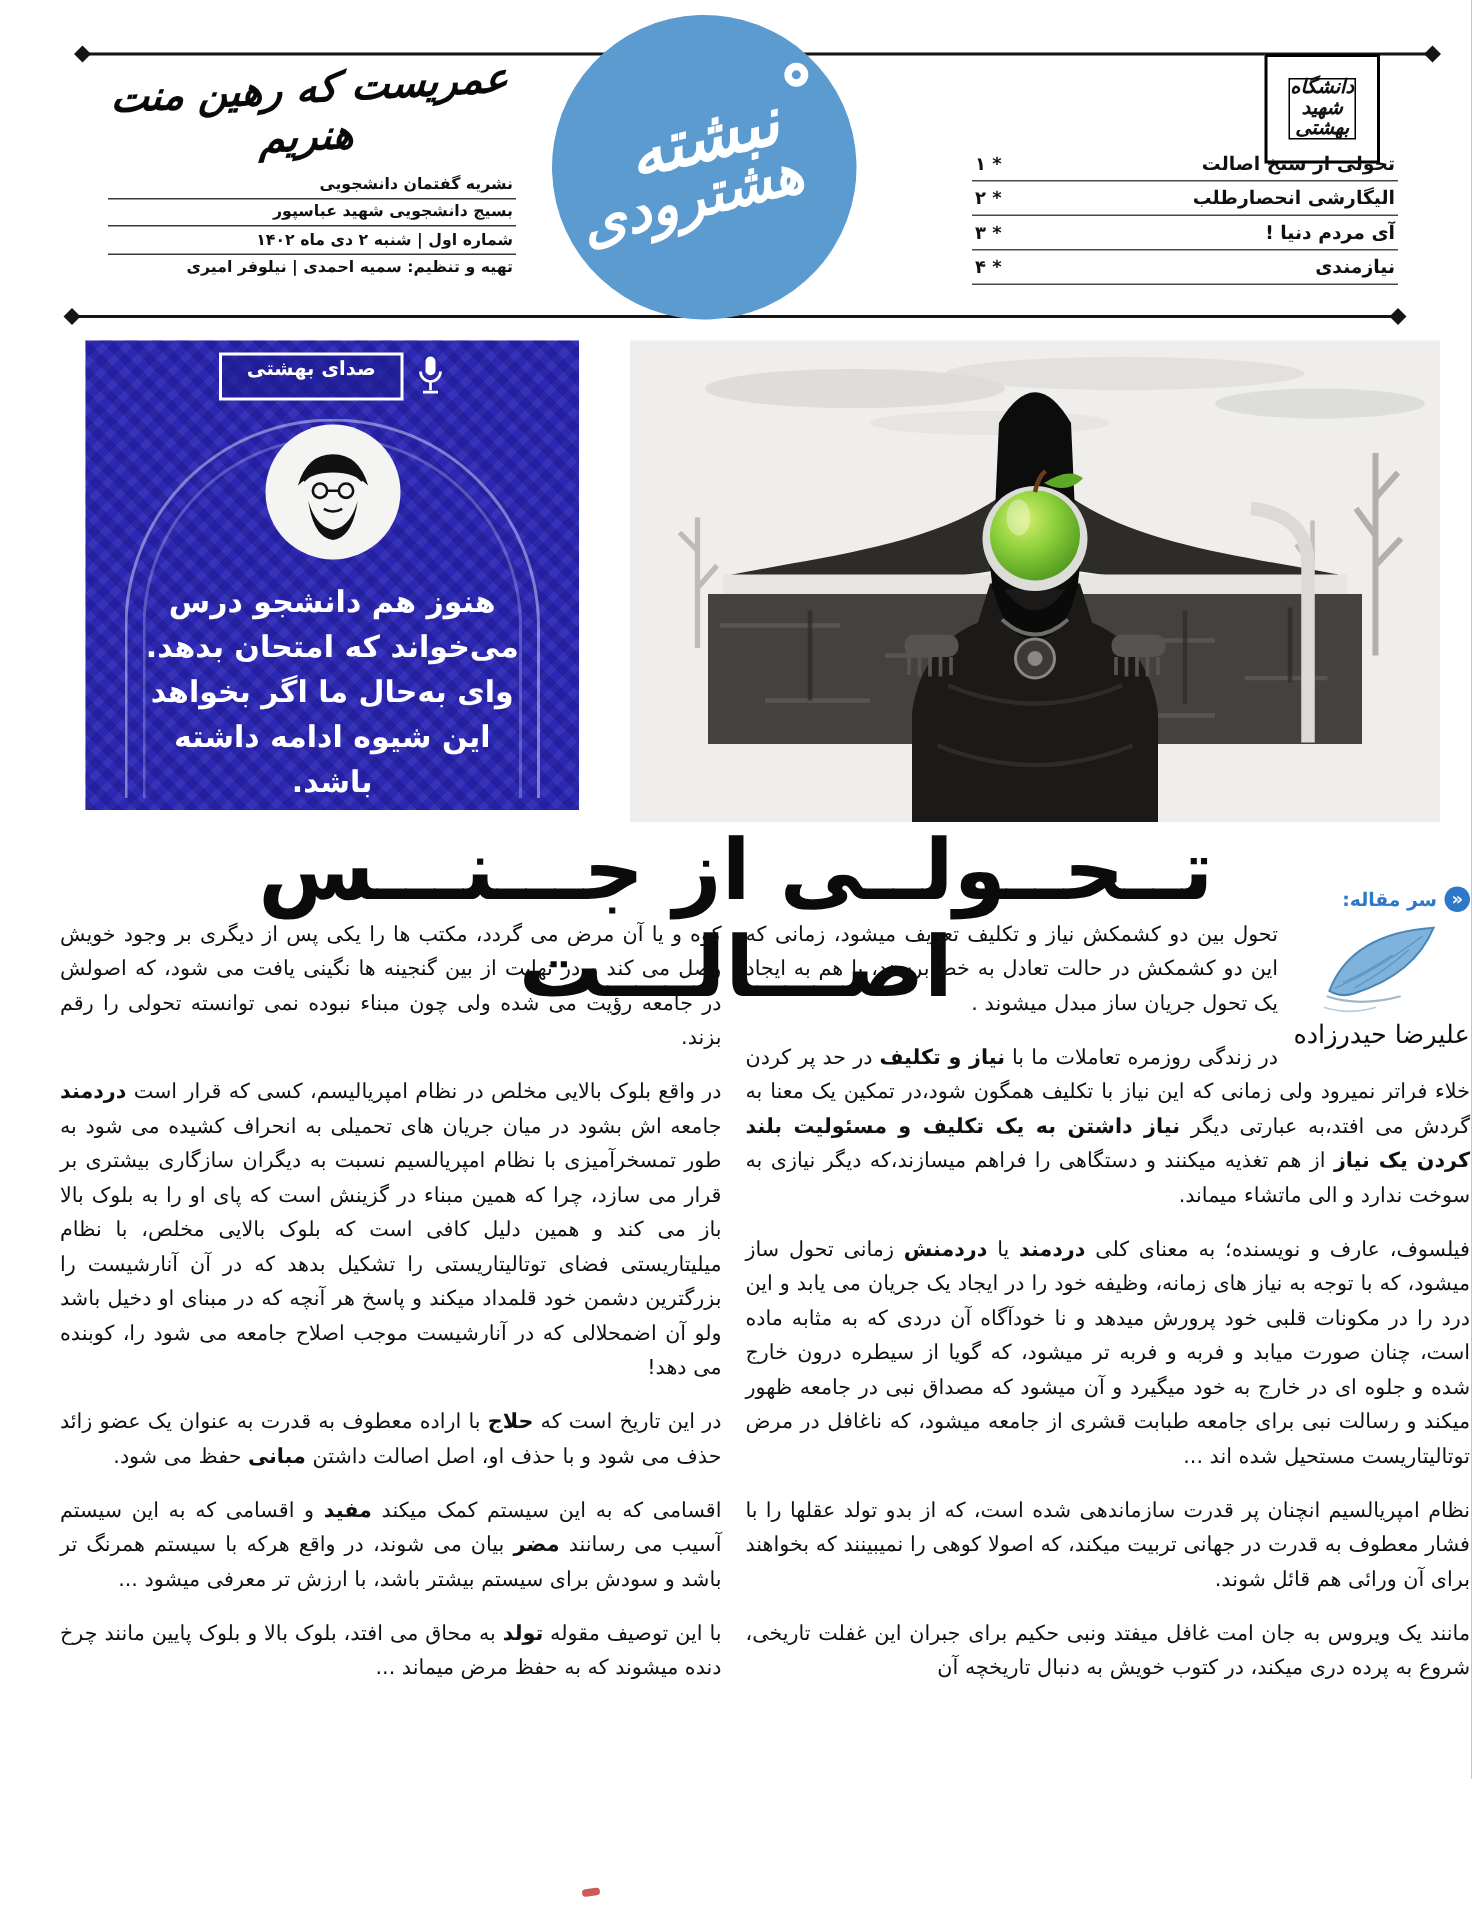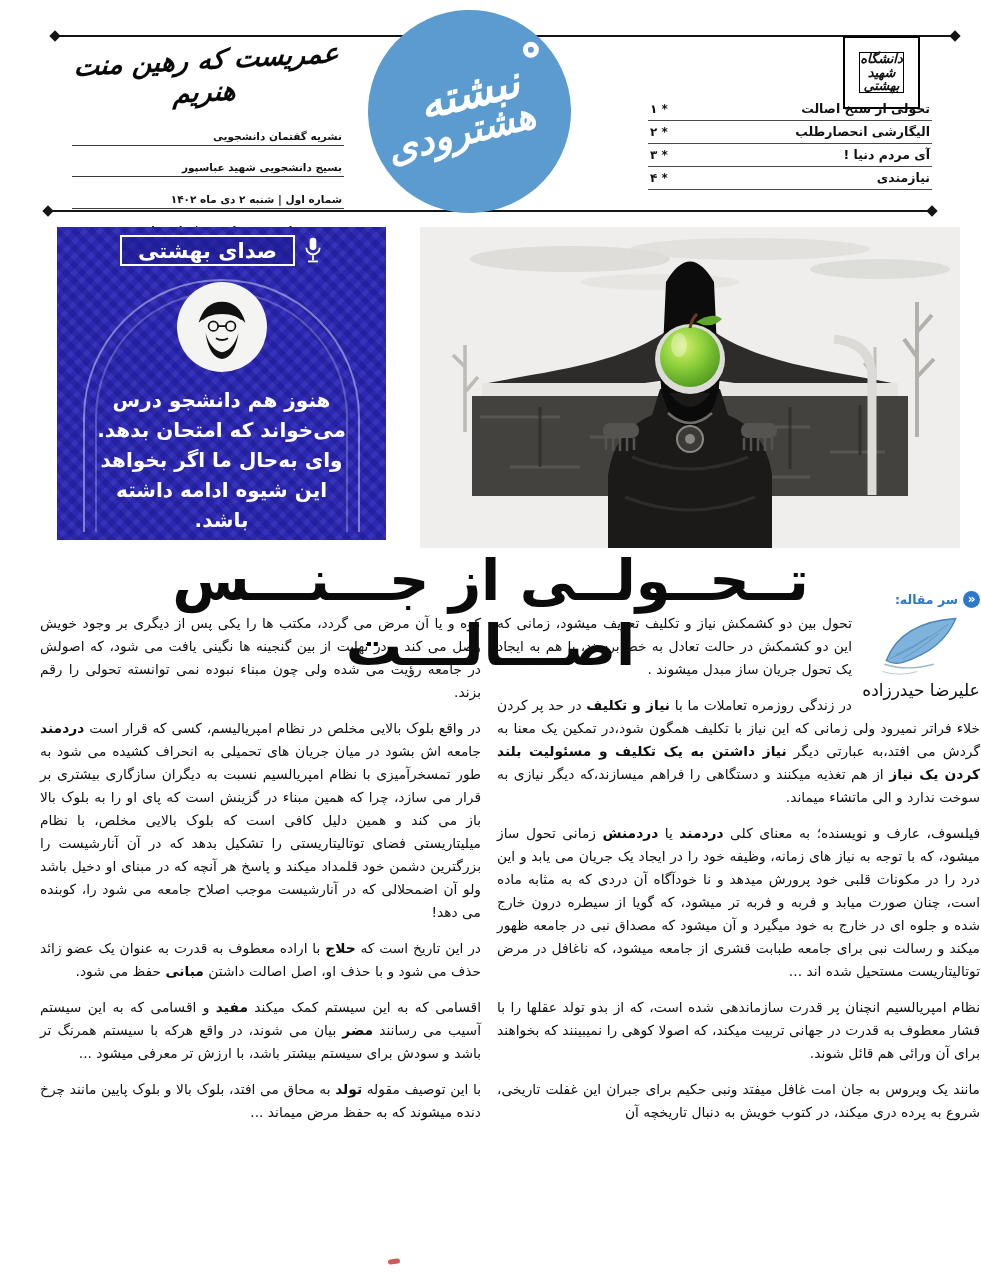--- a/index.html
+++ b/index.html
@@ -18,21 +18,21 @@
 
   
   .motto{
     position:absolute;left:58px;top:44px;width:295px;text-align:center;
     font-size:27px;font-weight:bold;font-style:italic;line-height:1.2;
     transform:rotate(-3deg) skewX(-6deg);color:#0a0a0a;
   }
   .masthead-info{position:absolute;left:72px;top:114px;width:272px;text-align:right;}
   .info-line{
     font-size:10.5px;font-weight:bold;letter-spacing:.3px;padding:2.5px 2px 3px;
-    border-bottom:1.4px solid #3a3a3a;white-space:nowrap;margin-top:13px;
+    border-bottom:1.4px solid #3a3a3a;white-space:nowrap;
   }
   .info-line:last-child{border-bottom:none;}
 
   
   .logo-circle{
     position:absolute;left:368px;top:10px;width:203px;height:203px;border-radius:50%;
     background:#5b9bd0;z-index:5;display:flex;flex-direction:column;align-items:center;justify-content:center;
     color:#fff;transform:rotate(-2deg);
   }
   .logo-circle .ring{position:absolute;top:34px;right:30px;width:16px;height:16px;border:5px solid #fff;border-radius:50%;}
@@ -64,21 +64,21 @@
       #2c28b2;
   }
   .card-arch{
     position:absolute;left:26px;right:26px;top:52px;bottom:8px;
     border:2px solid rgba(235,235,255,.45);border-bottom:none;border-radius:150px 150px 0 0;
   }
   .card-arch.inner{left:38px;right:38px;top:64px;border-color:rgba(235,235,255,.25);}
   .card-head{position:relative;display:flex;align-items:center;justify-content:center;gap:8px;margin-top:8px;z-index:2;}
   .card-title-box{
     border:2.5px solid #fff;background:rgba(30,28,140,.55);color:#fff;font-weight:bold;
-    font-size:21px;padding:2px 16px 1px;letter-spacing:1px;
+    font-size:13px;padding:2px 16px 11px;letter-spacing:1px;
   }
   .mic{width:20px;height:30px;display:inline-block;}
   .emblem{
     position:relative;width:90px;height:90px;border-radius:50%;background:#f4f4f2;margin:16px auto 0;z-index:2;
     display:flex;align-items:center;justify-content:center;
   }
   .quote-text{
     position:relative;z-index:2;width:252px;margin:13px auto 0;text-align:center;
     color:#fff;font-weight:bold;font-size:20px;line-height:1.5;
   }

